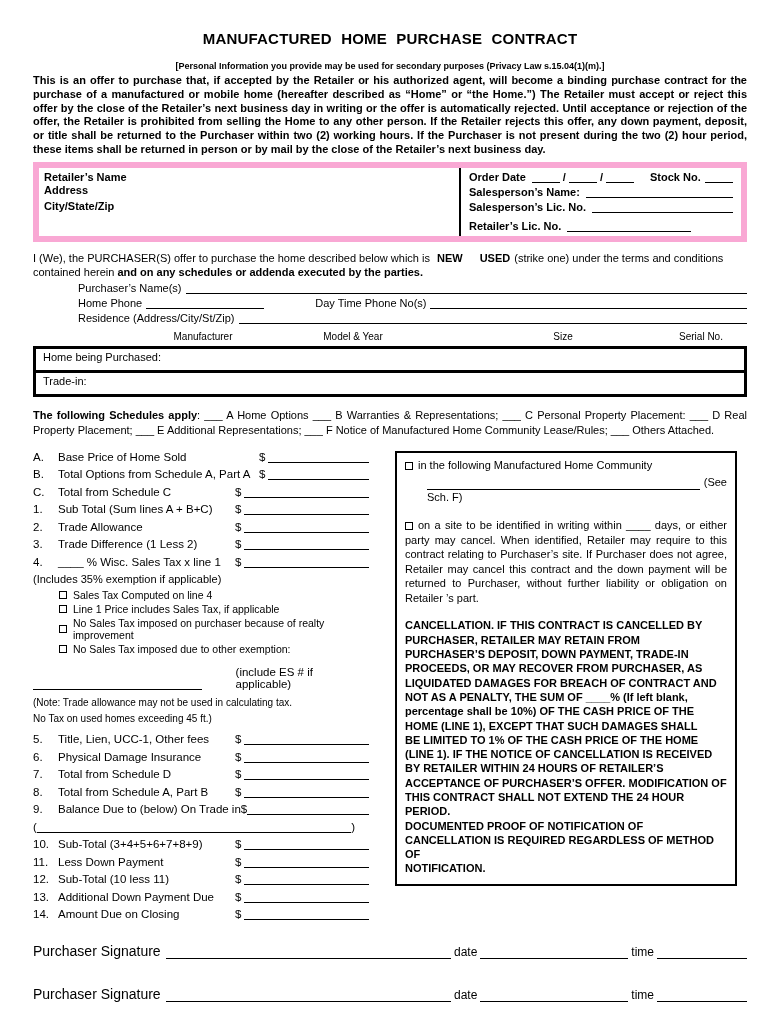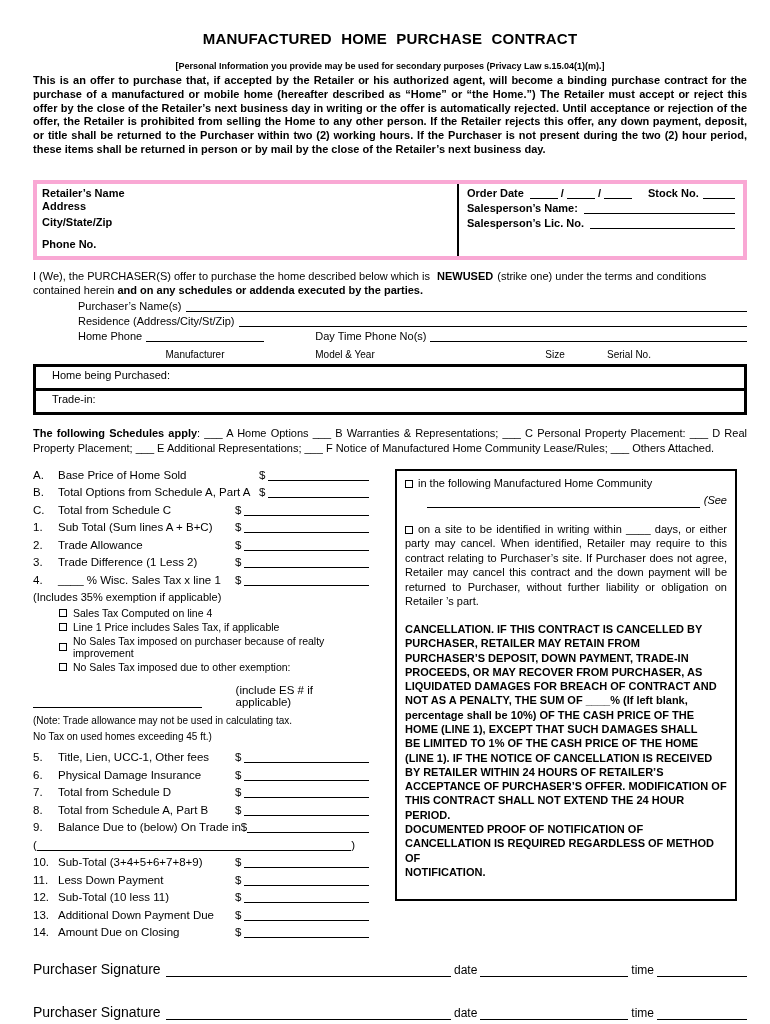--- a/index.html
+++ b/index.html
@@ -6,46 +6,46 @@
   html,body { background:#fff; }
   .page {
     width: 770px; height: 1024px; background: #fff; color: #000;
     font-family: "Liberation Sans", sans-serif;
     padding: 30px 23px 8px 33px; overflow: hidden; position: relative;
   }
   .title { font-size: 15px; font-weight: 700; text-align: center; word-spacing: 5px; letter-spacing: .2px; }
   .privacy { font-size: 9px; font-weight: 700; text-align: center; margin-top: 14px; }
   .intro { font-size: 11px; font-weight: 700; text-align: justify; line-height: 1.25; margin-top: 3px; }
 
-  .retailer-box { border: 4px solid #f9a8d4; display: flex; margin-top: 23px; min-height: 80px; }
+  .retailer-box { border: 6px solid #f9a8d4; display: flex; margin-top: 5px; min-height: 80px; }
   .rb-left { width: 420px; padding: 3px 6px 4px 5px; font-weight: 700; font-size: 11px; line-height: 1.22; display: flex; flex-direction: column; }
   .rb-left .csz { margin-top: 3px; }
   .rb-left .bottom { margin-top: auto; }
   .rb-right { flex: 1; border-left: 2px solid #000; padding: 3px 8px 4px 8px; font-weight: 700; font-size: 11px; display: flex; flex-direction: column; }
   .frow { display: flex; align-items: flex-end; margin-bottom: 3px; }
   .frow .lbl { white-space: nowrap; }
   .u { display: inline-block; border-bottom: 1px solid #000; height: 11px; }
   .fill { flex: 1; border-bottom: 1px solid #000; height: 11px; }
   .w28 { width: 28px; } .slash { padding: 0 3px; }
   .stock { margin-left: 16px; margin-right: 4px; }
   .gap6 { width: 6px; flex: none; }
   .rb-right .bottomrow { margin-top: auto; margin-bottom: 0; }
   .rb-right .bottomrow .fill { margin-right: 42px; }
 
   .offer { font-size: 11px; line-height: 1.3; margin-top: 9px; }
-  .offer b.nw { margin-left: 7px; } .offer b.us { margin-left: 0; margin-right: 4px; }
+  .offer b.nw { margin-left: 7px; } .offer b.us { margin-left: 17px; margin-right: 4px; }
   .fieldline { display: flex; align-items: flex-end; font-size: 11px; margin-top: 3px; }
   .fieldline .lbl { white-space: nowrap; margin-right: 4px; padding-left: 45px; }
   .hp-fill { width: 118px; border-bottom: 1px solid #000; height: 11px; margin-right: 6px; }
 
   .colheads { position: relative; height: 13px; font-size: 10px; margin-top: 7px; }
-  .colheads span { position: absolute; transform: translateX(-50%); white-space: nowrap; }
+  .colheads span { position: absolute; transform: translateX(-50%); white-space: nowrap; margin-left: 8px; }
 
   .homebox { border: 3px solid #000; margin-top: 2px; }
-  .homebox .hrow { font-size: 11px; padding: 2px 6px 7px 16px; }
+  .homebox .hrow { font-size: 11px; padding: 2px 6px 7px 7px; }
   .homebox .hrow.first { border-bottom: 3px solid #000; }
 
   .schedules { font-size: 11px; text-align: justify; line-height: 1.35; margin-top: 11px; }
 
   .maincols { display: flex; margin-top: 13px; align-items: flex-start; }
   .leftcol { width: 336px; flex: none; margin-right: 26px; }
   .rightcol { flex: 1; border: 2px solid #000; padding: 5px 8px 8px 8px; font-size: 11px; line-height: 1.32; min-height: 432px; margin-right: 10px; }
 
   .pi { display: flex; align-items: flex-end; font-size: 11.5px; margin-bottom: 5.5px; }
   .pi .num { width: 25px; flex: none; }
@@ -58,21 +58,21 @@
   .esline { display: flex; align-items: flex-end; font-size: 11.5px; margin-top: 11px; gap: 29px; }
   .esline .u { width: 172px; margin-right: 5px; }
   .taxnotes { font-size: 10px; line-height: 1.55; margin-top: 5px; margin-bottom: 7px; }
   .parenline { display: flex; align-items: flex-end; font-size: 11.5px; margin-bottom: 5.5px; margin-right: 14px; }
 
   .rb-head { font-weight: 700; font-size: 11.5px; margin-bottom: 2px; }
   .icb { display: inline-block; width: 8px; height: 8px; border: 1px solid #000; margin-right: 5px; vertical-align: -1px; background: #fff; }
   .opt { margin-bottom: 1px; }
   .seeline { display: flex; align-items: flex-end; margin-left: 22px; margin-top: 3px; }
   .seeline .fill { height: 12px; }
-  .seeline .see { padding-left: 4px; white-space: nowrap; font-style: italic; }
+  .seeline .see { padding-left: 4px; white-space: nowrap; }
   .schf { margin-left: 22px; }
   .spacer14 { height: 14px; } .spacer12 { height: 12px; }
   .just { text-align: justify; }
   .cancel { font-weight: 700; white-space: pre-line; font-size: 11px; line-height: 1.3; }
 
   .sigrow { display: flex; align-items: flex-end; font-size: 14px; margin-top: 27px; }
   .sigrow.first { margin-top: 17px; }
   .sigrow .slbl { flex: none; padding-right: 5px; white-space: nowrap; }
   .sigrow .fill { height: 13px; }
   .sigrow .dt { flex: none; padding: 0 3px; font-size: 12px; }
@@ -86,21 +86,20 @@
 
   <div class="title">MANUFACTURED HOME PURCHASE CONTRACT</div>
   <div class="privacy">[Personal Information you provide may be used for secondary purposes (Privacy Law s.15.04(1)(m).]</div>
   <div class="intro">This is an offer to purchase that, if accepted by the Retailer or his authorized agent, will become a binding purchase contract for the purchase of a manufactured or mobile home (hereafter described as “Home” or “the Home.”) The Retailer must accept or reject this offer by the close of the Retailer’s next business day in writing or the offer is automatically rejected. Until acceptance or rejection of the offer, the Retailer is prohibited from selling the Home to any other person. If the Retailer rejects this offer, any down payment, deposit, or title shall be returned to the Purchaser within two (2) working hours. If the Purchaser is not present during the two (2) hour period, these items shall be returned in person or by mail by the close of the Retailer’s next business day.</div>
 
   <div class="retailer-box">
     <div class="rb-left">
       <div>Retailer’s Name</div>
       <div>Address</div>
       <div class="csz">City/State/Zip</div>
-      <div class="bottom">Phone No.</div>
     </div>
     <div class="rb-right">
       <div class="frow">
         <span class="lbl">Order Date</span>
         <span class="gap6"></span>
         <span class="u w28"></span>
         <span class="slash">/</span>
         <span class="u w28"></span>
         <span class="slash">/</span>
         <span class="u w28"></span>
@@ -110,48 +109,53 @@
       <div class="frow">
         <span class="lbl">Salesperson’s Name:</span>
         <span class="gap6"></span>
         <span class="fill"></span>
       </div>
       <div class="frow">
         <span class="lbl">Salesperson’s Lic. No.</span>
         <span class="gap6"></span>
         <span class="fill"></span>
       </div>
+      <div class="frow bottomrow">
+        <span class="lbl">Retailer’s Lic. No.</span>
+        <span class="gap6"></span>
+        <span class="fill"></span>
+      </div>
     </div>
   </div>
 
   <div class="offer">
     <span>I (We), the PURCHASER(S) offer to purchase the home described below which is</span><b class="nw">NEW</b><b class="us">USED</b><span>(strike one) under the terms and conditions contained herein</span>
     <b>and on any schedules or addenda executed by the parties.</b>
   </div>
 
   <div class="fieldline">
     <span class="lbl">Purchaser’s Name(s)</span>
-    <span class="fill"></span>
-  </div>
-  <div class="fieldline">
-    <span class="lbl">Residence  (Address/City/St/Zip)</span>
     <span class="fill"></span>
   </div>
   <div class="fieldline">
     <span class="lbl">Home Phone</span>
     <span class="hp-fill"></span>
     <span class="lbl">Day Time Phone No(s)</span>
     <span class="fill"></span>
   </div>
+  <div class="fieldline">
+    <span class="lbl">Residence  (Address/City/St/Zip)</span>
+    <span class="fill"></span>
+  </div>
 
   <div class="colheads">
     <span style="left:162px">Manufacturer</span>
     <span style="left:312px">Model &amp; Year</span>
     <span style="left:522px">Size</span>
-    <span style="left:596px">Serial No.</span>
+    <span style="left:660px">Serial No.</span>
   </div>
 
   <div class="homebox">
     <div class="hrow first">Home being Purchased:</div>
     <div class="hrow">Trade-in:</div>
   </div>
 
   <div class="schedules">
     <b>The following Schedules apply</b><span>: ___ A Home Options ___ B Warranties &amp; Representations; ___ C Personal Property Placement: ___ D Real Property Placement; ___ E Additional Representations; ___ F Notice of Manufactured Home Community Lease/Rules; ___ Others Attached.</span>
   </div>
@@ -299,20 +303,21 @@
     </div>
 
     <div class="rightcol">
       <div class="opt">
         <span class="icb"></span><span>in the following Manufactured Home Community</span>
       </div>
       <div class="seeline">
         <span class="fill"></span>
         <span class="see">(See</span>
       </div>
+      <div class="schf">Sch. F)</div>
       <div class="spacer14"></div>
       <div class="opt just">
         <span class="icb"></span><span>on a site to be identified in writing within ____ days, or either party may cancel. When identified, Retailer may require to this contract relating to Purchaser’s site. If Purchaser does not agree, Retailer may cancel this contract and the down payment will be returned to Purchaser, without further liability or obligation on Retailer ’s part.</span>
       </div>
       <div class="spacer12"></div>
       <div class="cancel">CANCELLATION.  IF THIS CONTRACT IS CANCELLED BY
 PURCHASER, RETAILER  MAY  RETAIN  FROM
 PURCHASER’S DEPOSIT, DOWN PAYMENT, TRADE-IN
 PROCEEDS, OR MAY RECOVER FROM PURCHASER, AS
 LIQUIDATED DAMAGES FOR BREACH OF CONTRACT AND

